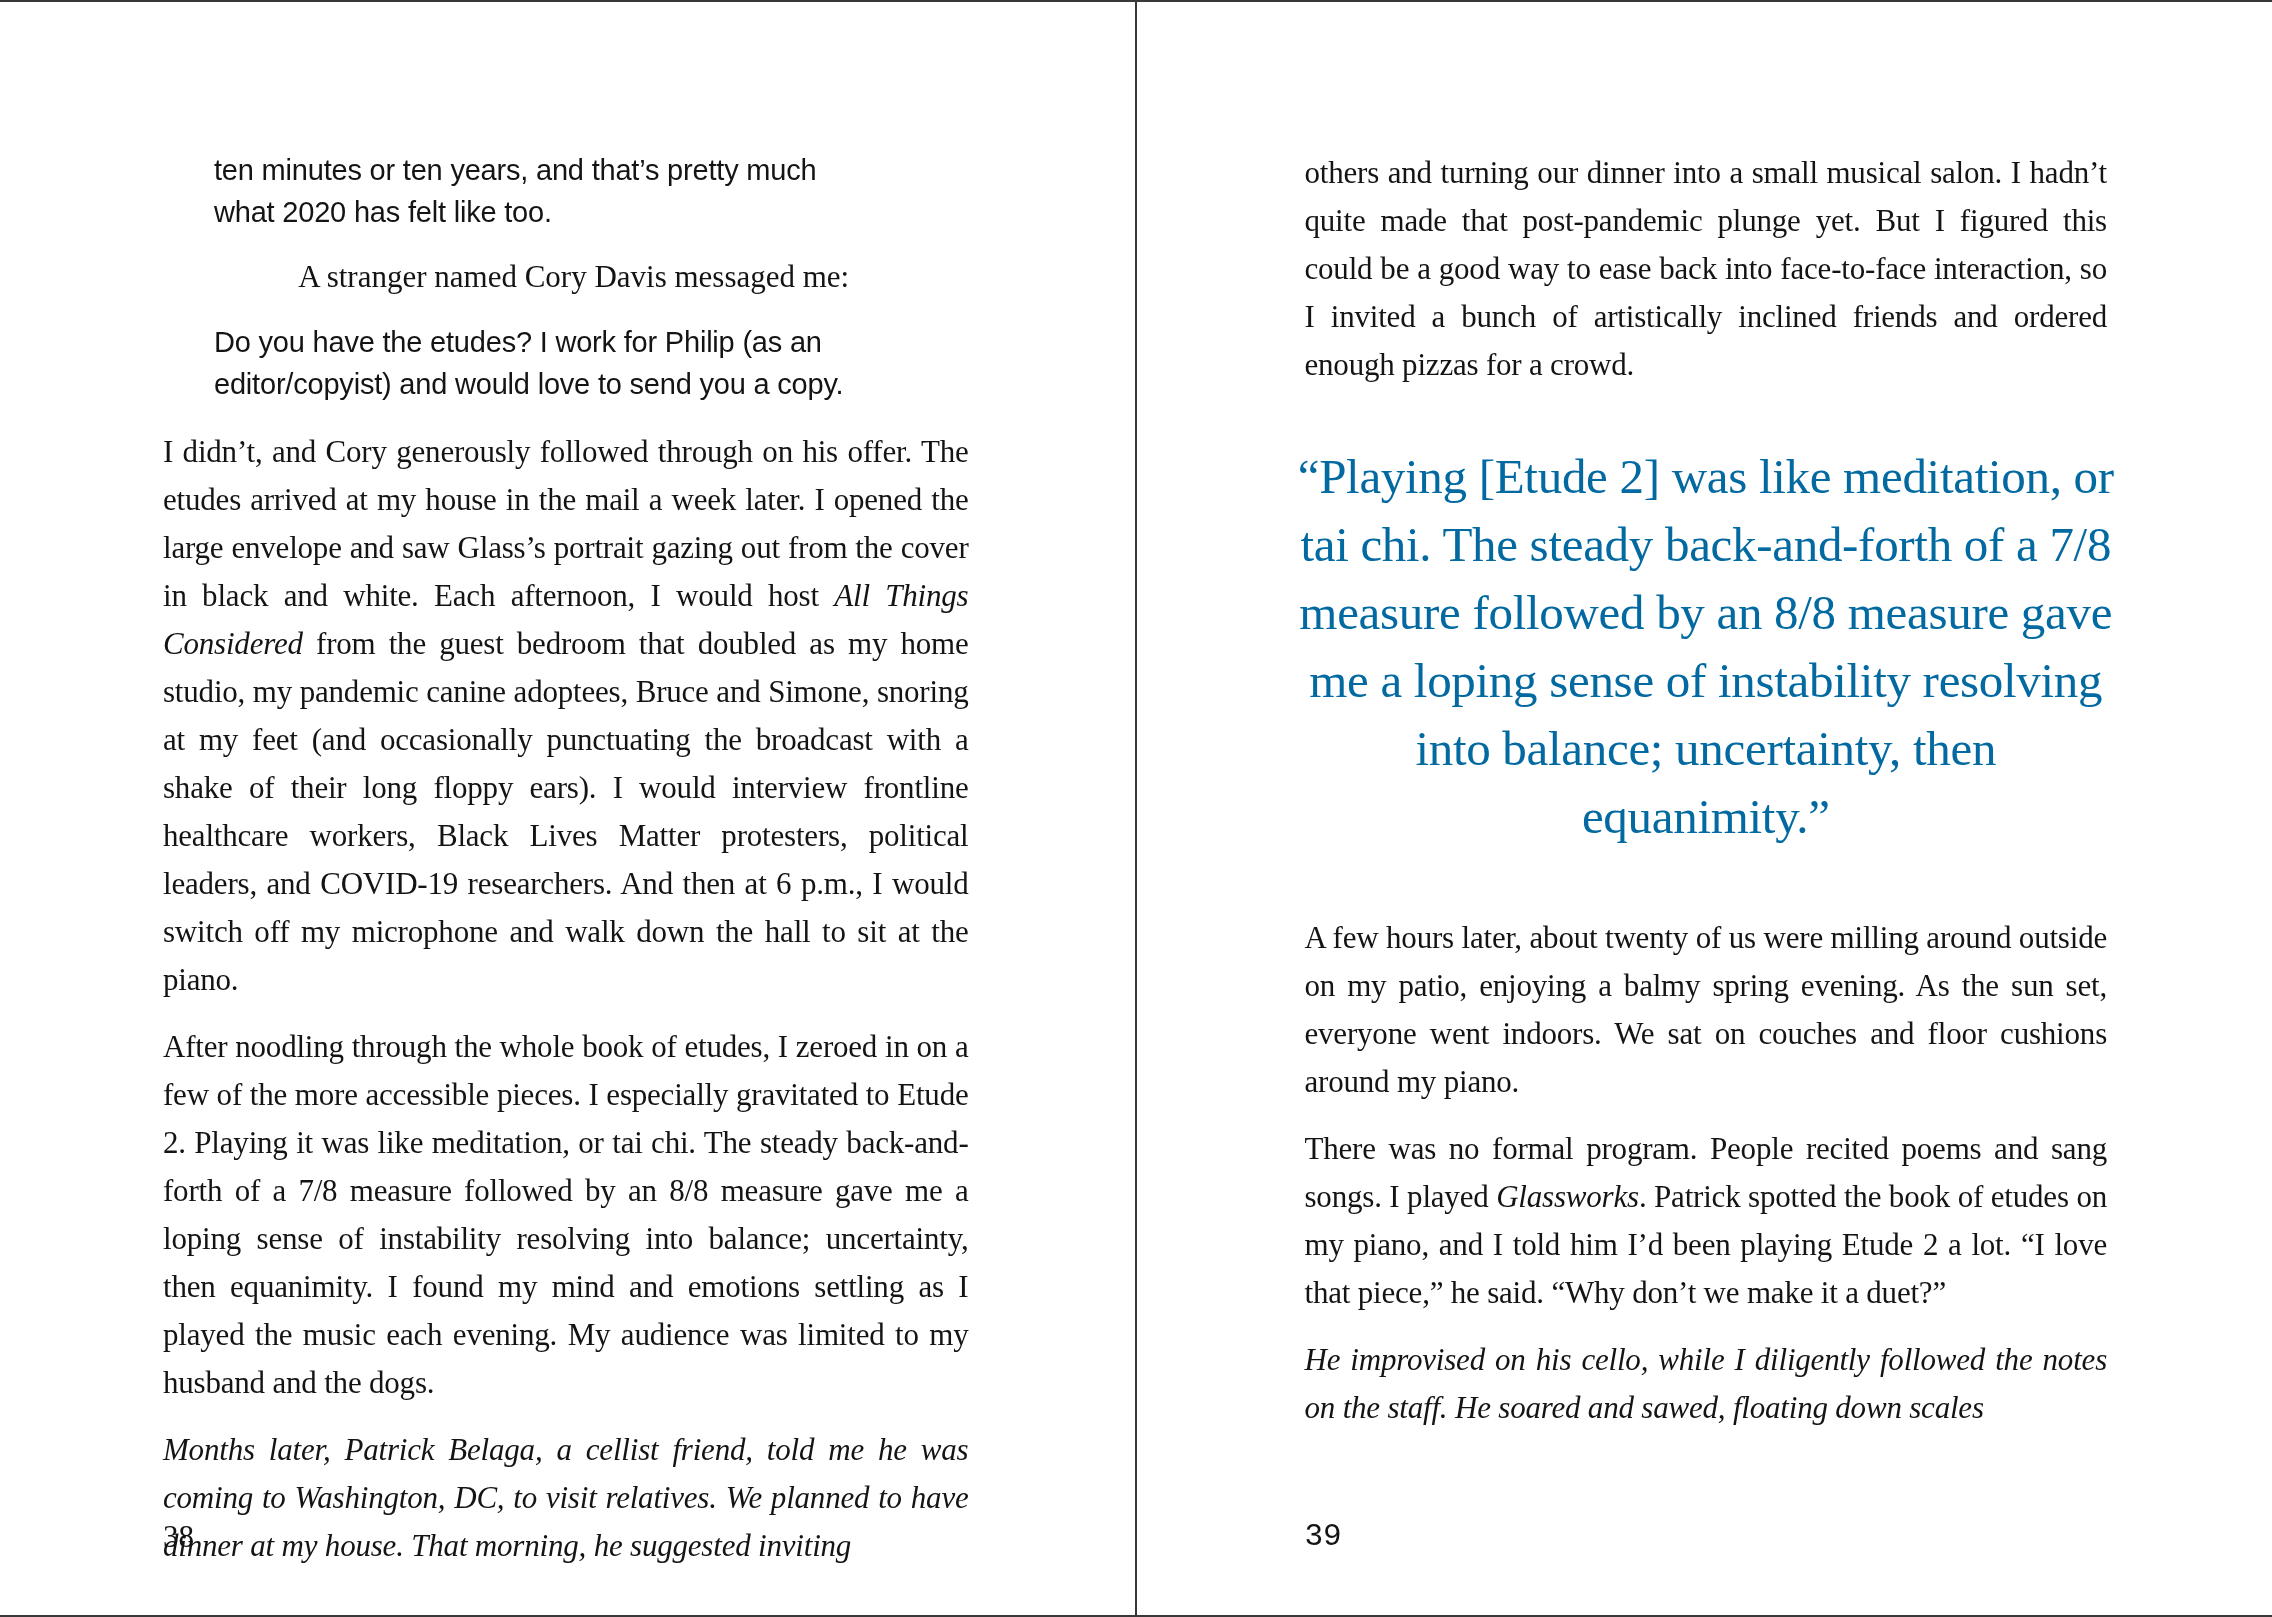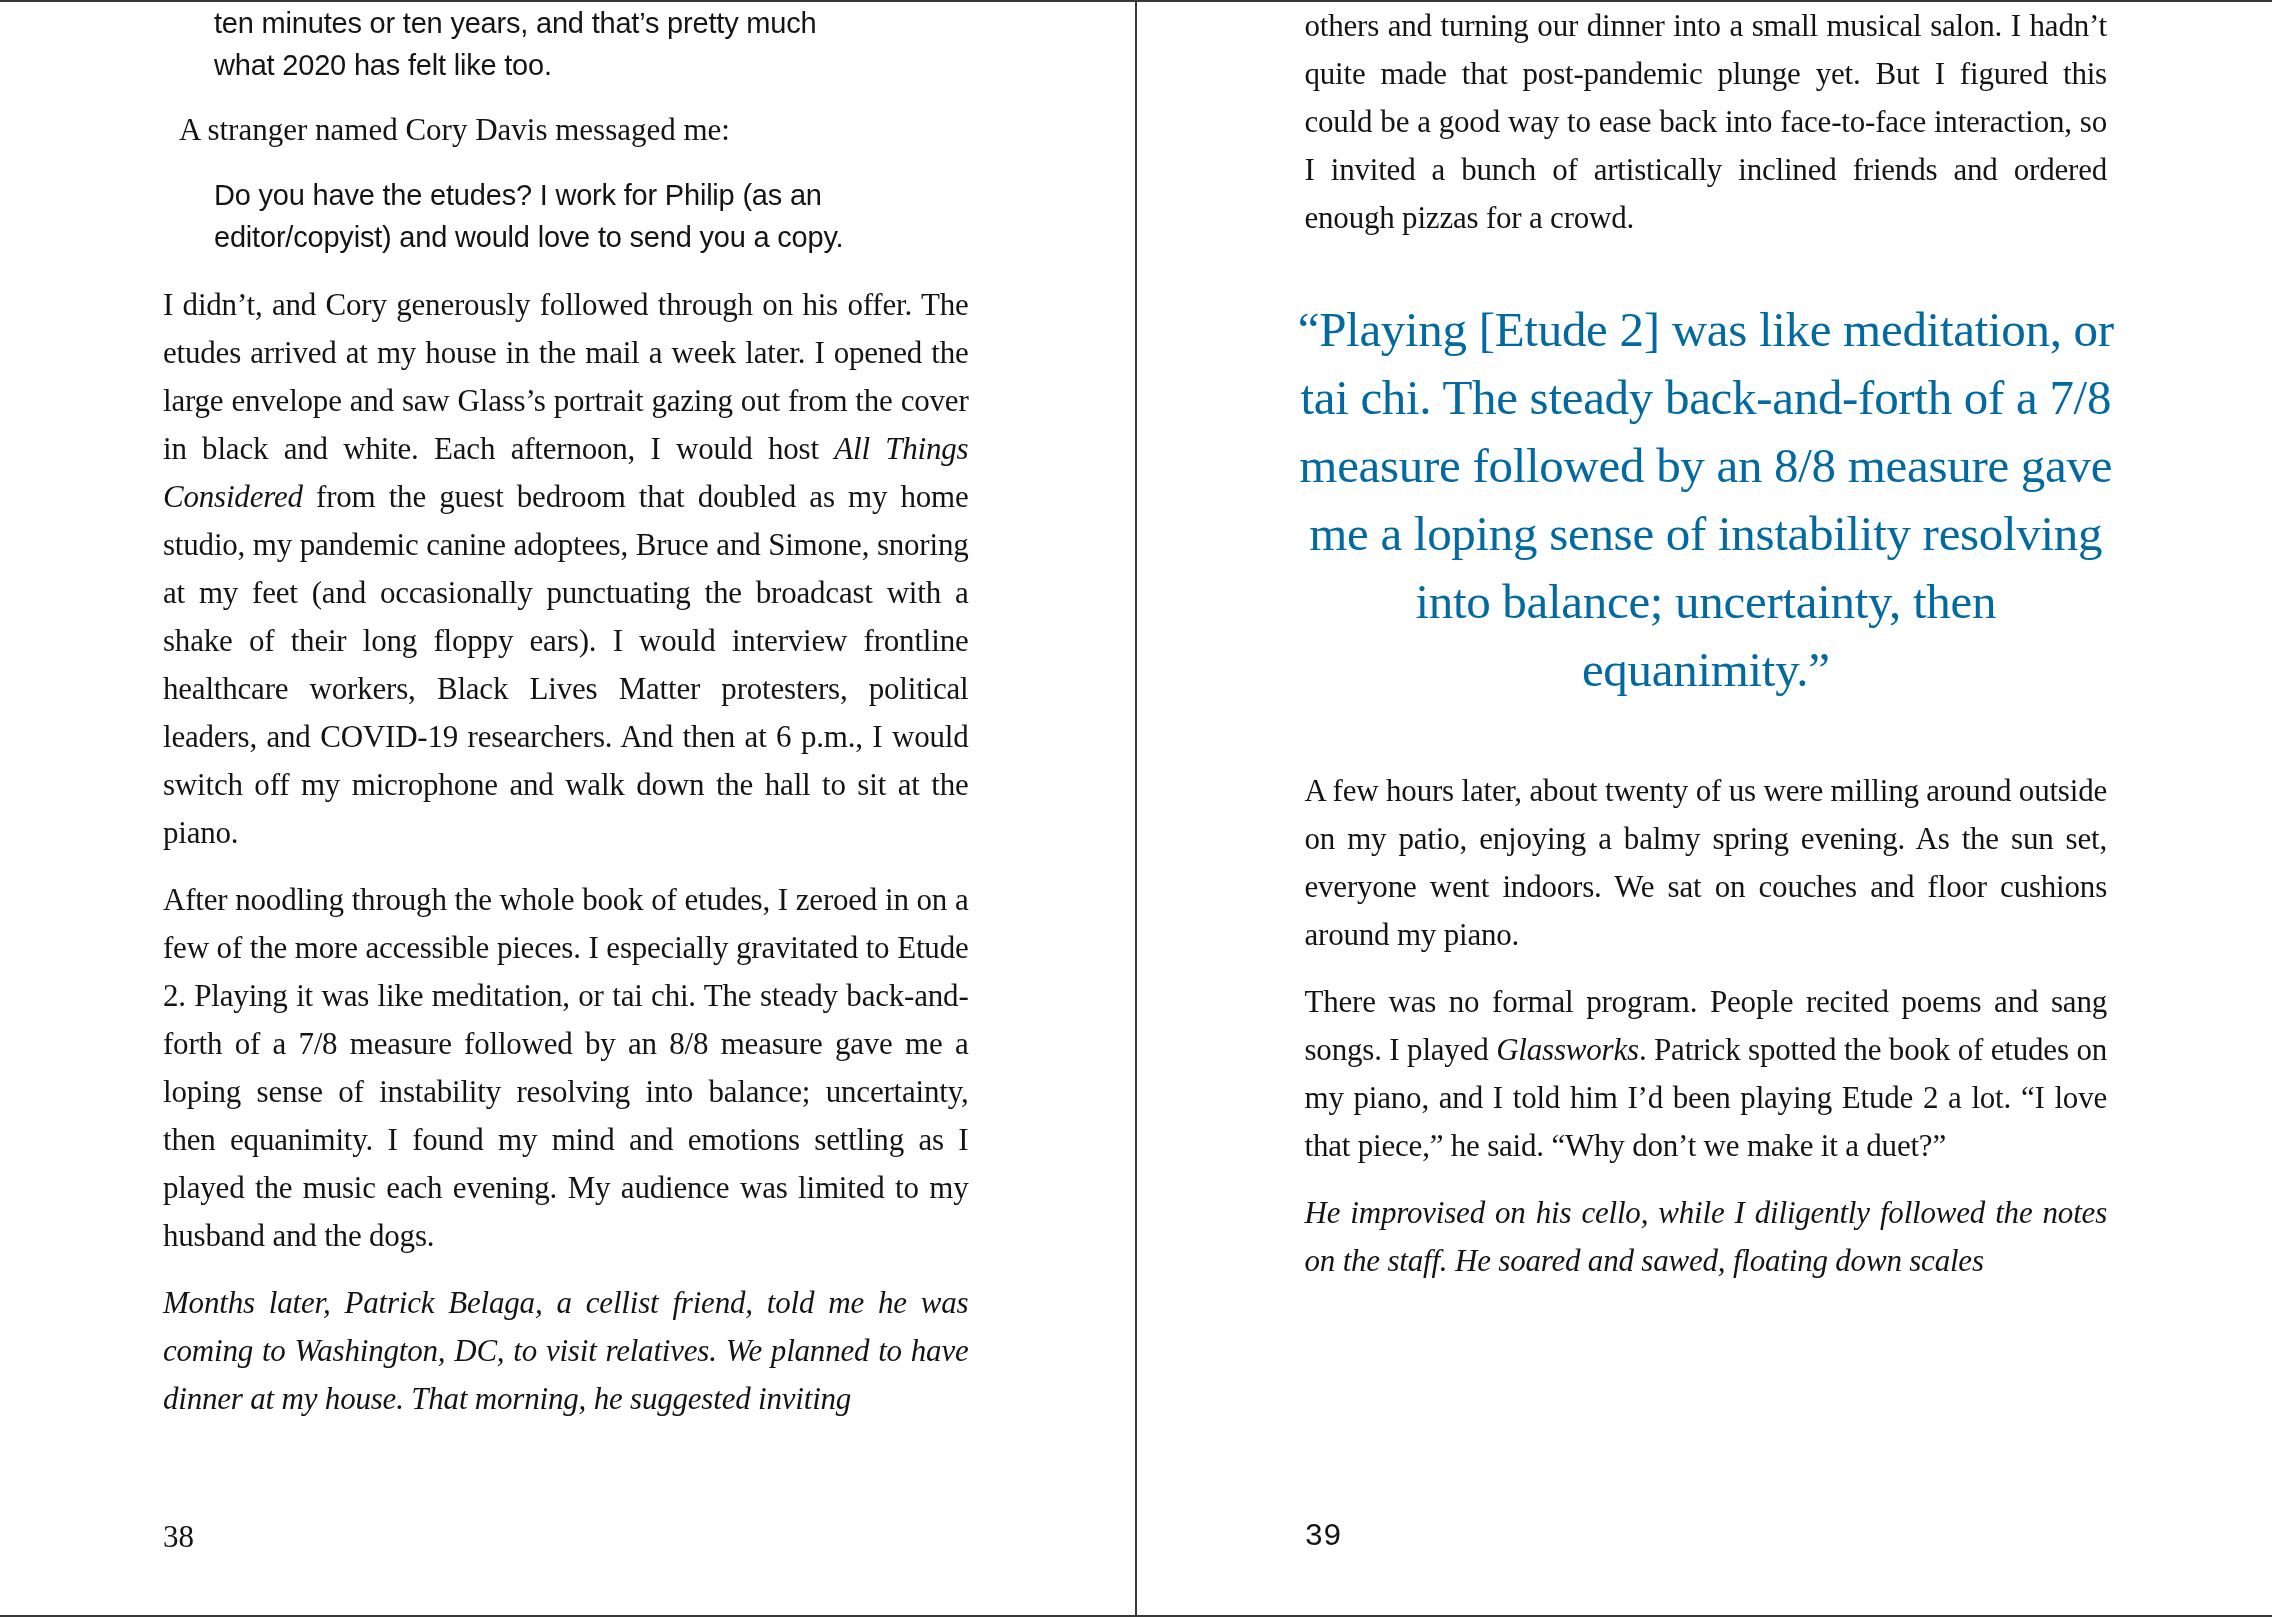--- a/index.html
+++ b/index.html
@@ -16,20 +16,21 @@
     display: flex;
     background: #ffffff;
     font-family: "Liberation Serif", "DejaVu Serif", serif;
     color: #141414;
   }
   .page {
     position: relative;
     width: 1140px;
     height: 100%;
     box-sizing: border-box;
+    padding-top: 147px;
   }
   .page.left {
     border-right: 2.6px solid #383838;
     padding-left: 163px;
     padding-right: 166px;
   }
   .page.right {
     padding-left: 168px;
     padding-right: 166px;
   }
@@ -46,20 +47,21 @@
     font-size: 29px;
     line-height: 42px;
     margin: 0 87px 23px 51px;
     text-align: left;
     letter-spacing: -0.2px;
   }
   .intro-line {
     font-size: 31px;
     line-height: 42px;
     margin: 0 0 23px 16px;
+    text-align: center;
   }
   .italic { font-style: italic; }
   .pull-quote {
     font-size: 49px;
     line-height: 68px;
     text-align: center;
     color: #0369a1;
     margin: 54px -17.5px 63px -17.5px;
     letter-spacing: -0.3px;
   }

